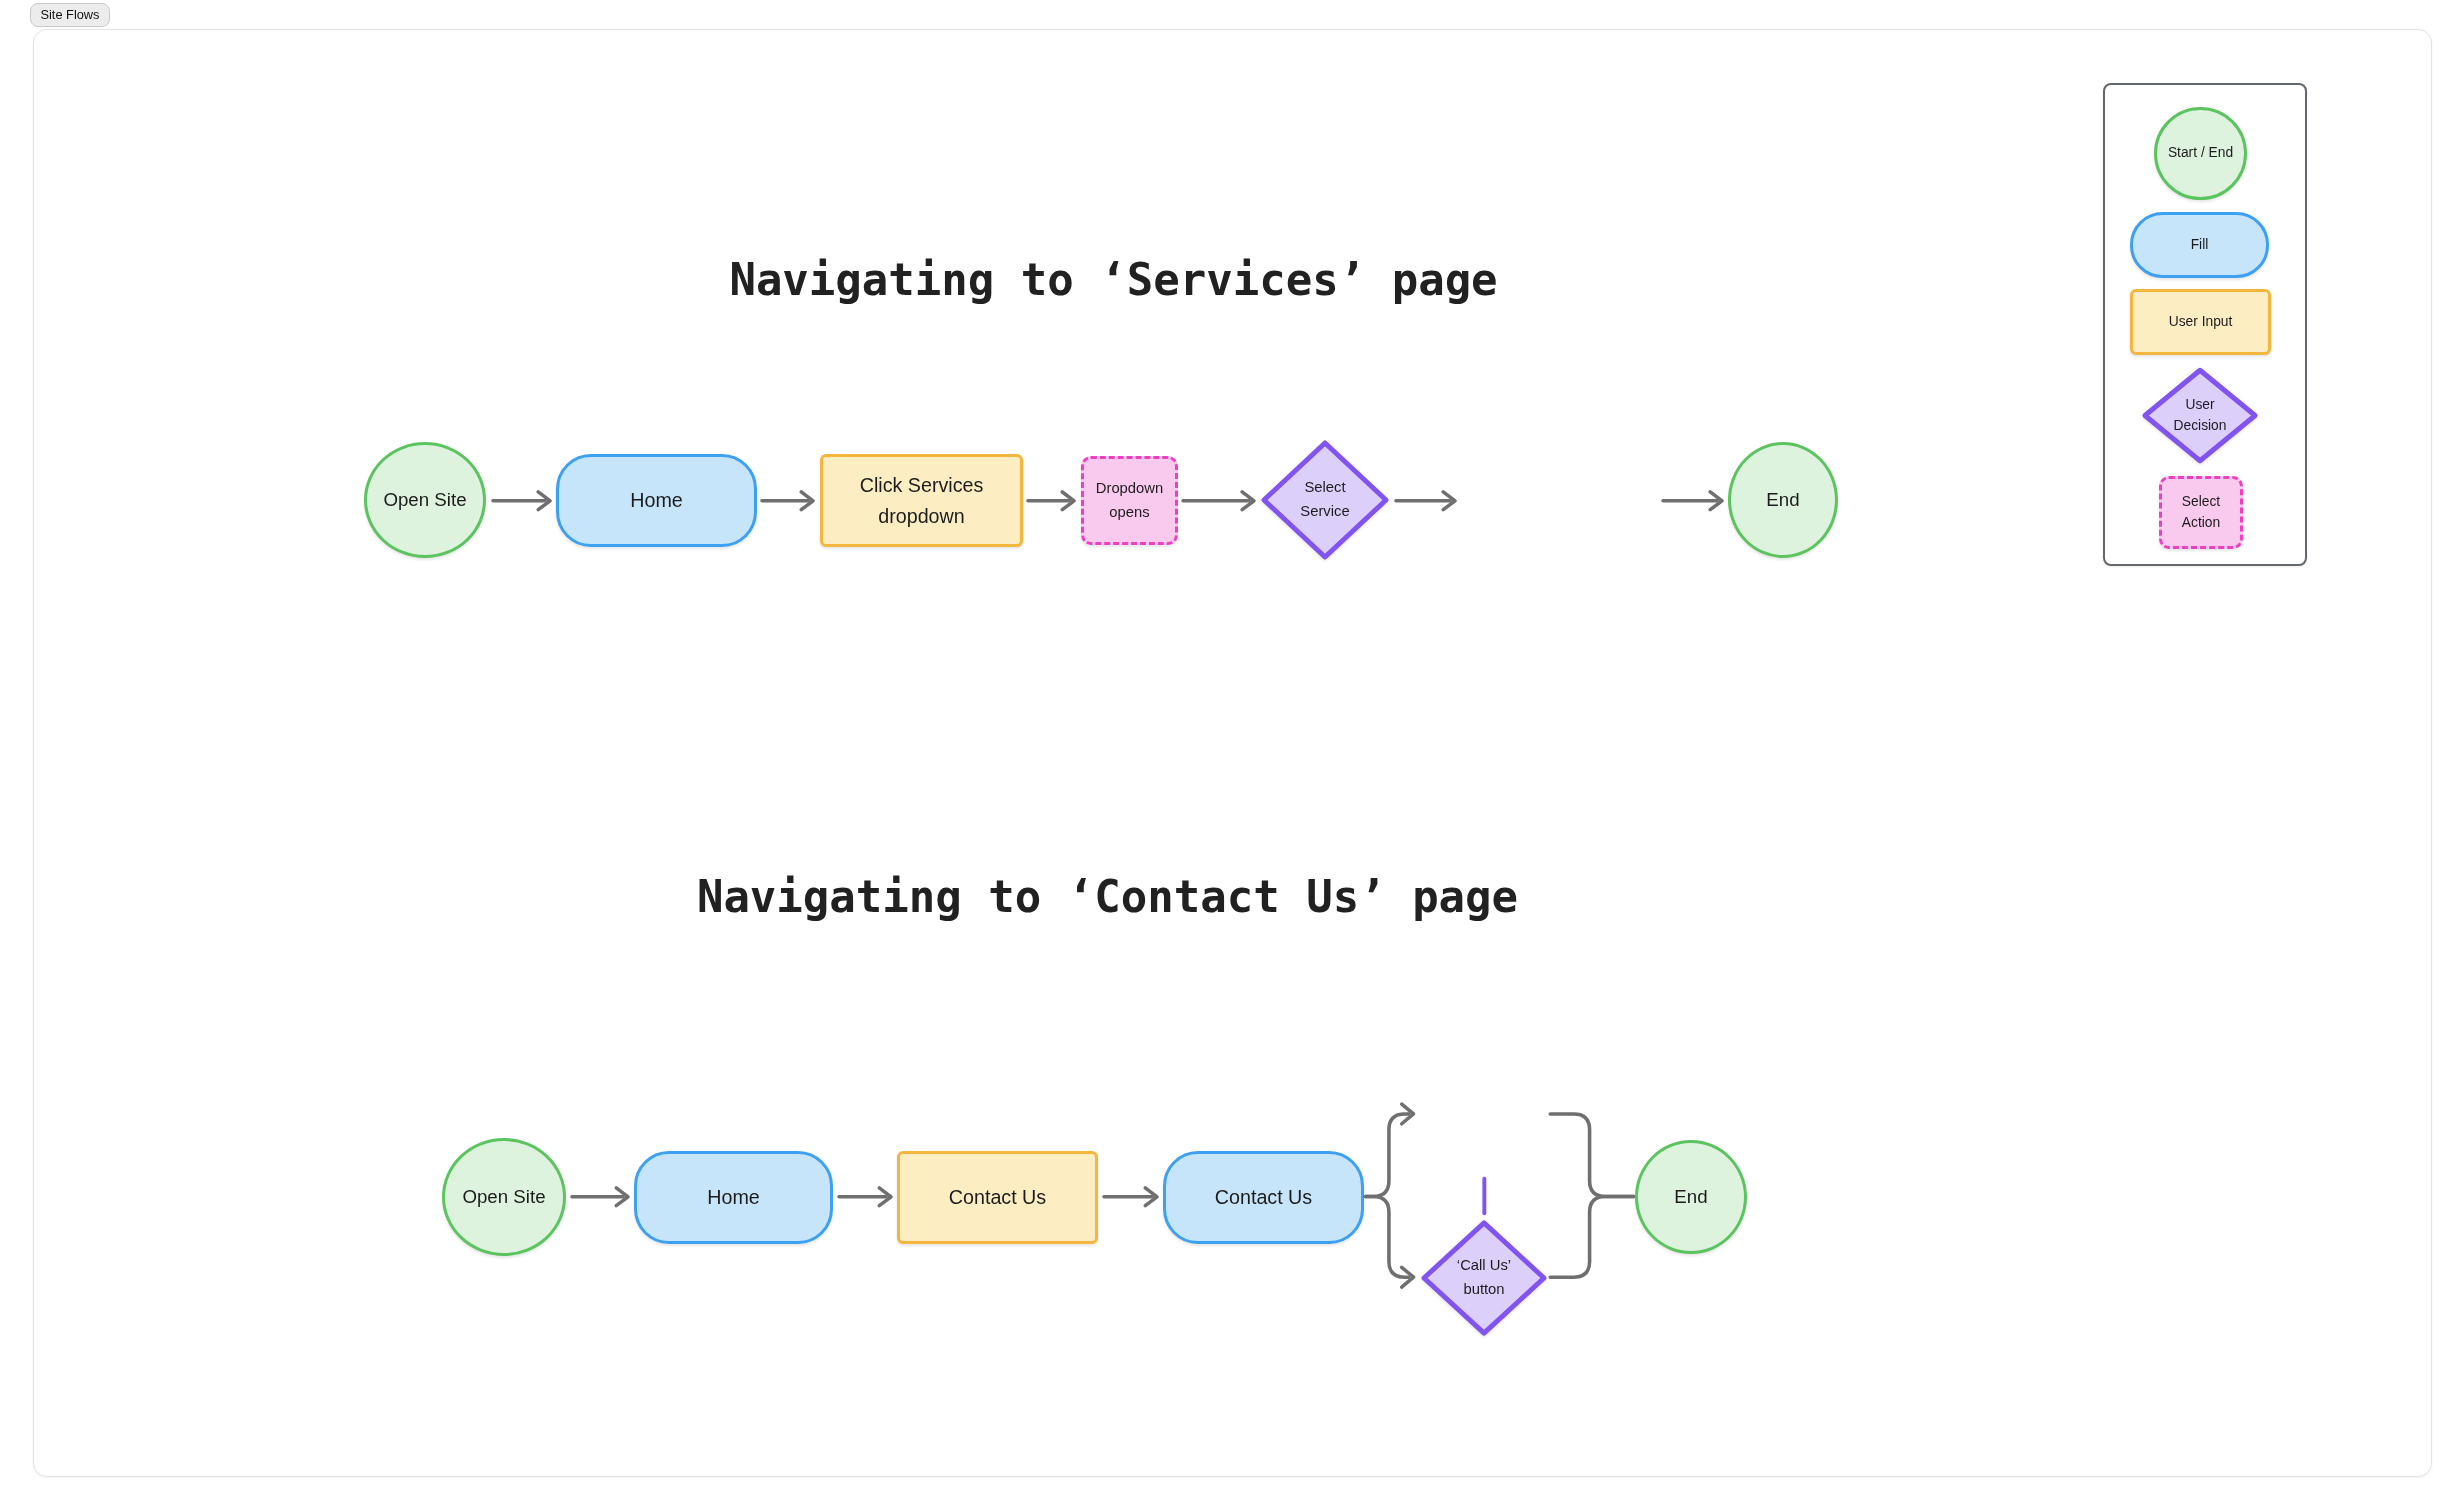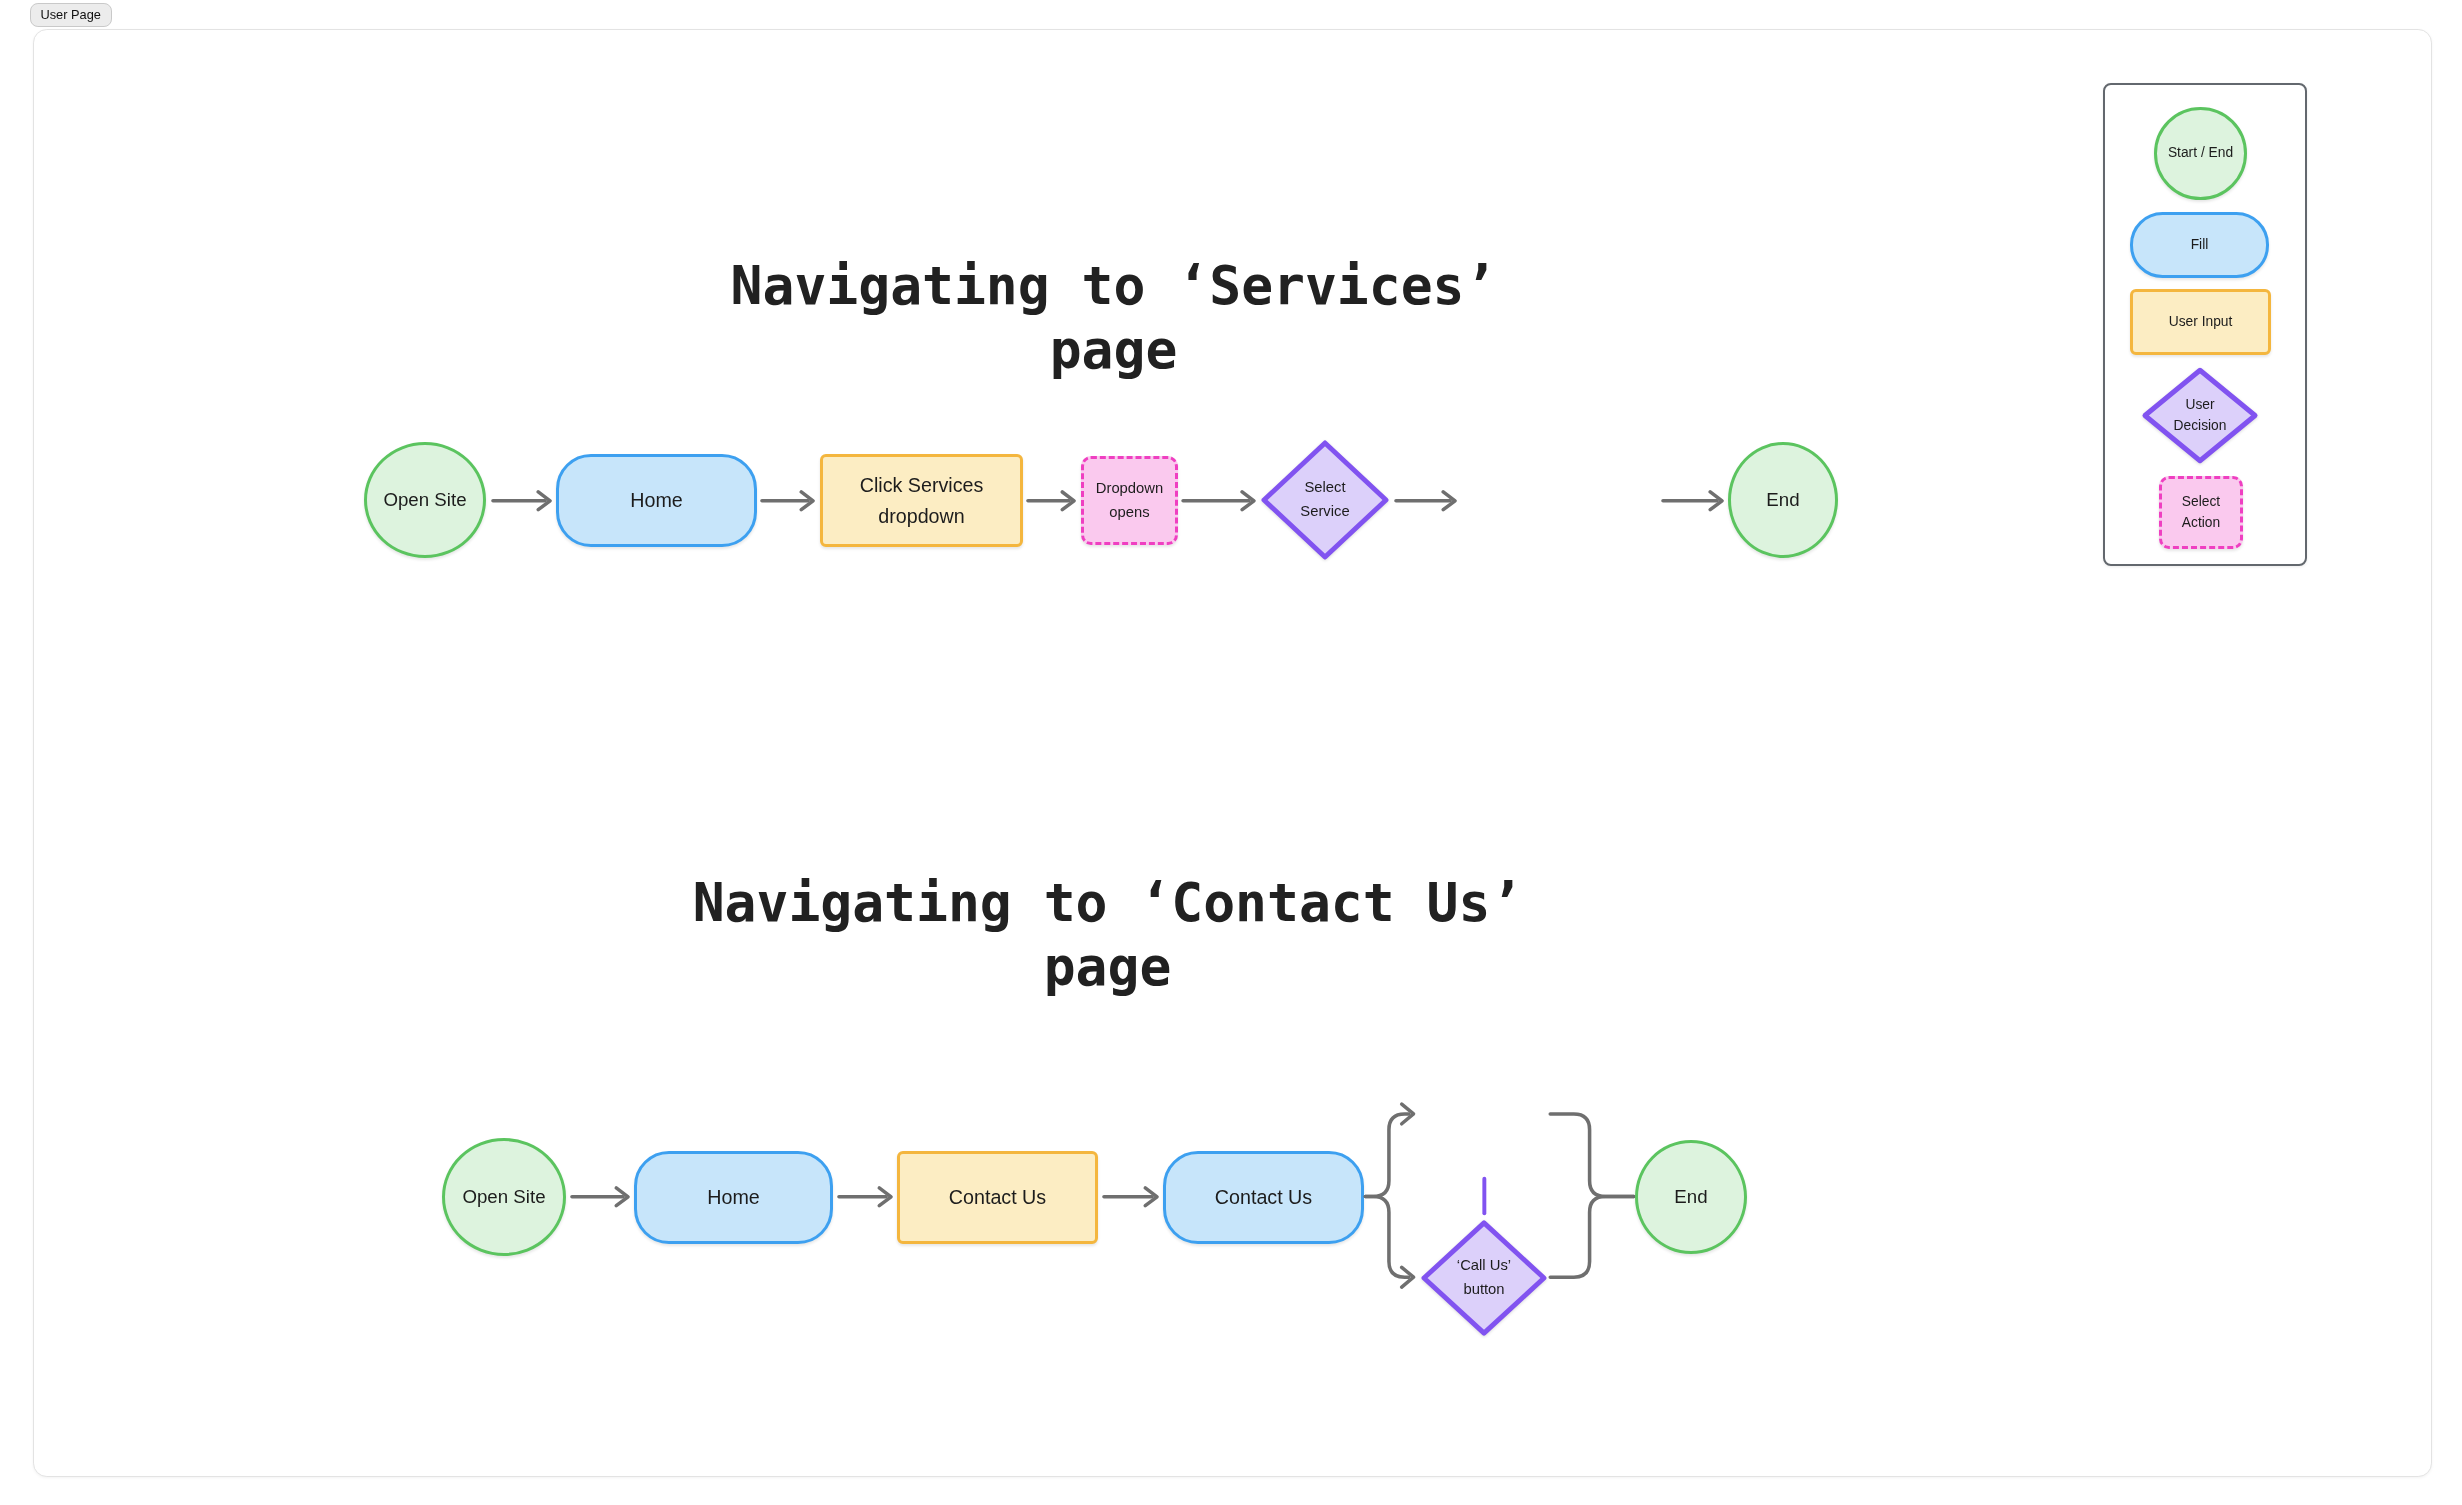--- a/index.html
+++ b/index.html
@@ -10,21 +10,21 @@
   .tab{position:absolute;left:29.6px;top:3px;padding:3px 9.9px 3.9px 9.9px;background:#ececec;
        border:1px solid #c9c9c9;border-radius:7.9px;font-size:12.8px;color:#111;line-height:1.2;}
 
   
   .panel{position:absolute;left:32.5px;top:28.6px;width:2397px;height:1446px;background:#fff;
          border:1px solid #e3e3e3;border-radius:13.8px;box-shadow:0 1px 3px rgba(0,0,0,0.05);}
 
   
   .flow-title{position:absolute;width:867px;text-align:center;
               font-family:"DejaVu Sans Mono","Liberation Mono",monospace;
-              font-weight:bold;font-size:53px;line-height:1.2;color:#212121;}
+              font-weight:bold;font-size:44px;line-height:1.2;color:#212121;}
   .t1{left:680px;top:254px;}
   .t2{left:674px;top:871px;}
 
   
   .node{position:absolute;display:flex;align-items:center;justify-content:center;
         text-align:center;box-sizing:border-box;color:var(--text,#1c1c1c);
         box-shadow:0 2px 3px rgba(0,0,0,0.10);}
   .ellipse{border-radius:50%;}
   .type-start{background:var(--start-end-fill);border:3.9px solid var(--start-end-border);}
   .type-page{background:var(--page-fill);border:3.9px solid var(--page-border);border-radius:35px;}
@@ -54,21 +54,21 @@
 
   
   .legend{position:absolute;left:2103px;top:83px;width:200px;height:479px;background:#fff;
           border:2px solid #63686e;border-radius:7.9px;box-shadow:0 1px 3px rgba(0,0,0,0.08);}
 </style>
 </head>
 <body>
 
 <div class="stage">
 
-  <div class="tab">User Page</div>
+  <div class="tab">Site Flows</div>
 
   <div class="panel"></div>
 
   <div class="flow-title t1">Navigating to ‘Services’ page</div>
 
   <div class="node ellipse type-start fs-md" style="left:364px;top:442px;width:122px;height:116px;">
     <span>Open Site</span>
   </div>
 
   <svg class="arrow" style="left:491px;top:488px;" width="63" height="25.6" viewBox="0 0 64 26">

